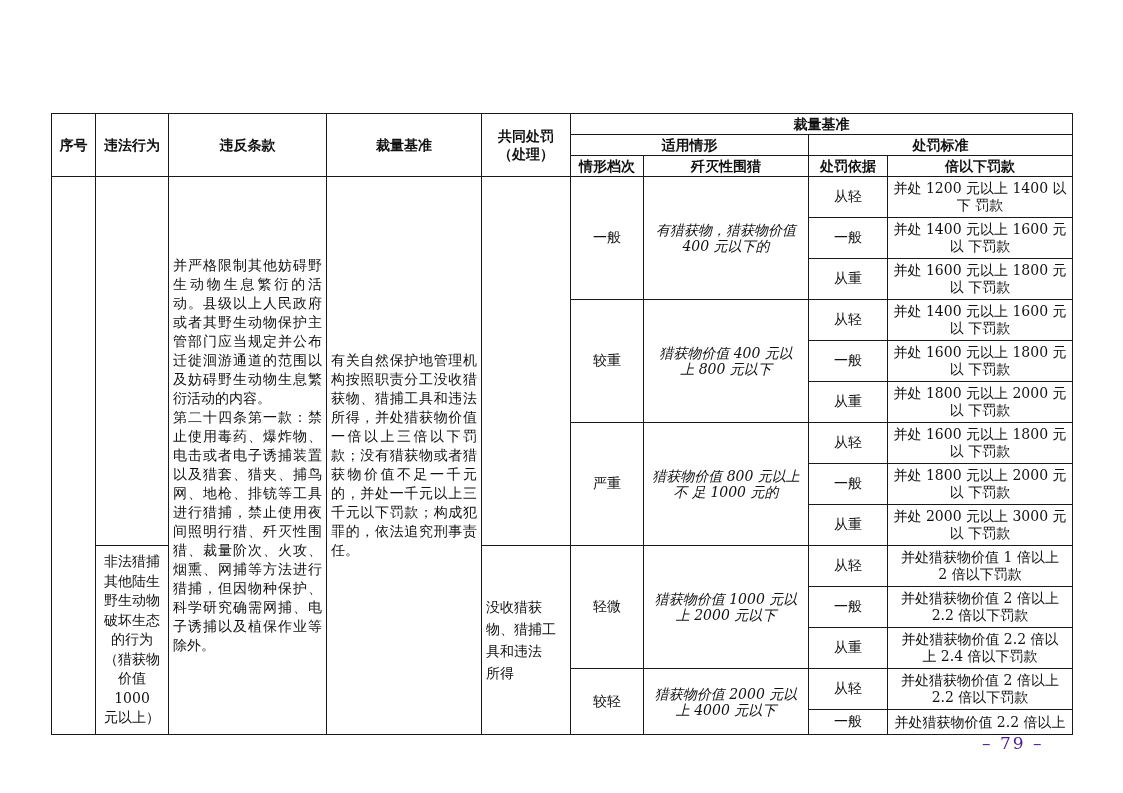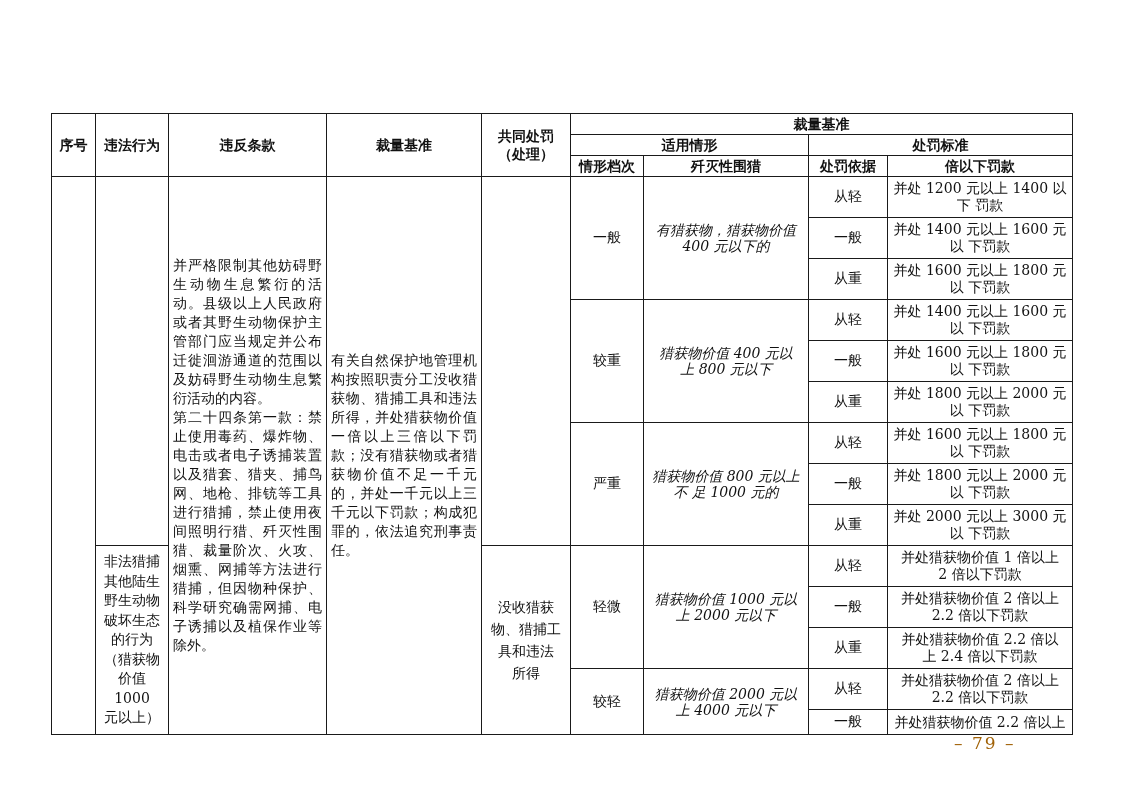--- a/index.html
+++ b/index.html
@@ -52,33 +52,33 @@
     padding:1px 4px 1px 8px;
   }
   td.weifa {
     white-space:pre-line;
     text-align:center;
     line-height:19.5px;
     padding:2px 2px 2px 7px;
   }
   td.gongtong {
     white-space:pre-line;
-    text-align:center;
+    text-align:left;
     line-height:22px;
   }
   td.qingxing {
     line-height:16px;
     font-style:italic;
   }
   .page-number {
     position:absolute;
-    left:954px; top:733px;
+    left:982px; top:733px;
     font-size:17px;
     letter-spacing:2px;
-    color:#a16207;
+    color:#4c1d95;
   }
 </style>
 </head>
 <body>
 
 <div class="page">
 
   <table class="doc">
     <colgroup>
       <col style="width:44px">

